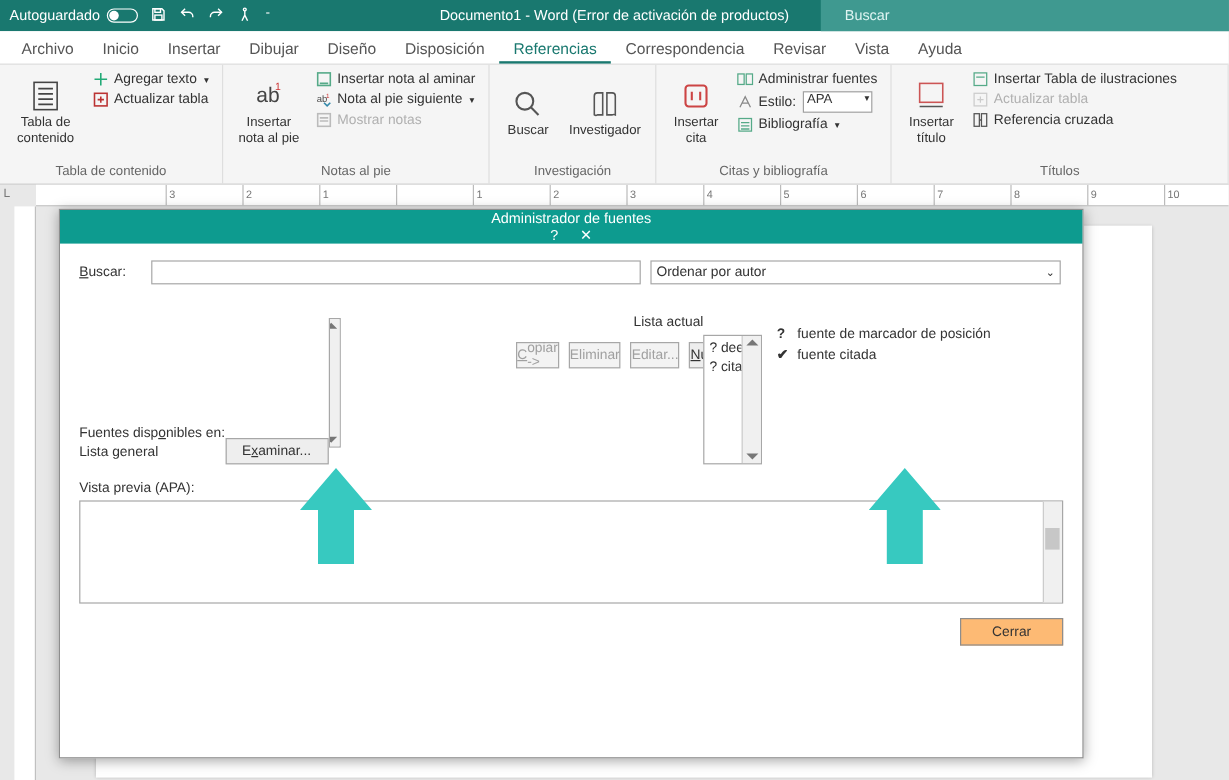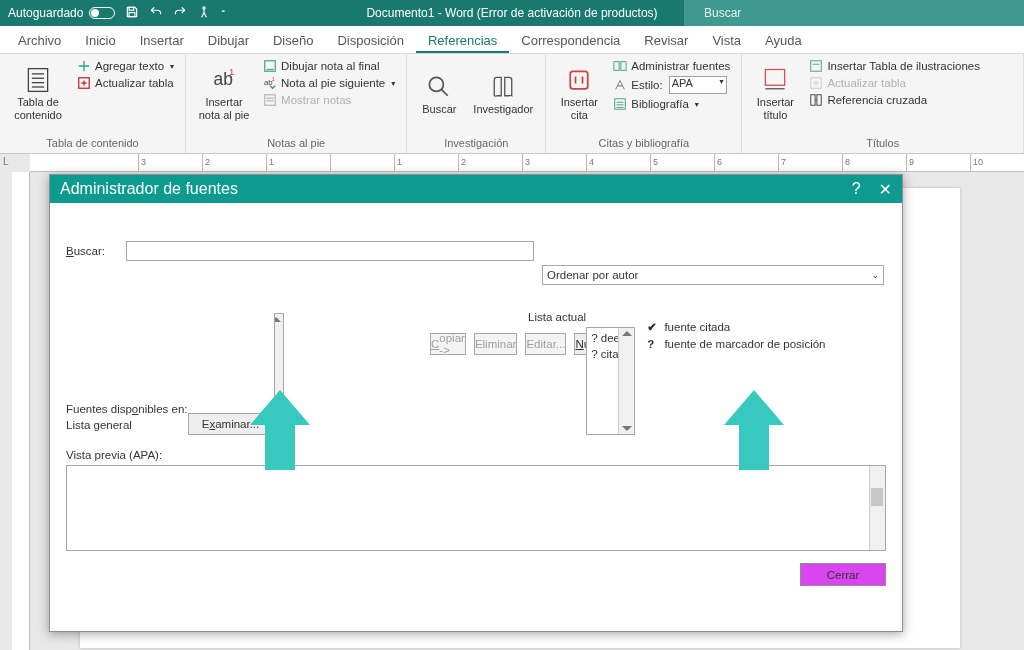--- a/index.html
+++ b/index.html
@@ -35,29 +35,29 @@
   .style-select { width:58px; height:18px; font-size:11px; border:1px solid #a0a0a0; background:#fff; padding:0 2px; }
   
   .workspace { position:relative; height:496px; background:#e8e8e8; }
   .rulerH { position:absolute; top:0; left:30px; right:0; height:18px; background:#fff; border-bottom:1px solid #c0c0c0; font-size:8px; color:#777; overflow:hidden; }
   .rulerH .tick { position:absolute; top:0; height:18px; border-left:1px solid #bbb; }
   .rulerH .tick.num::after { content:attr(data-n); position:absolute; top:3px; left:2px; font-size:9px; }
   .rulerV { position:absolute; left:12px; top:18px; width:18px; bottom:0; background:#fff; border-right:1px solid #c0c0c0; }
   .page { position:absolute; top:34px; left:80px; width:880px; height:460px; background:#fff; box-shadow:0 0 3px rgba(0,0,0,0.2); }
   
   .dialog { position:absolute; left:49px; top:20px; width:854px; height:458px; background:#fff; border:1px solid #8e8e8e; box-shadow:0 2px 10px rgba(0,0,0,0.35); }
-  .dlg-title { height:28px; background:#0d9b8f; color:#fff; display:flex; align-items:center; padding:0 10px; font-size:16px; justify-content:space-between; }
+  .dlg-title { height:28px; background:#0d9b8f; color:#fff; display:flex; align-items:center; padding:0 25px; font-size:12px; justify-content:space-between;flex-direction:column; }
   .dlg-title .right { display:flex; gap:18px; align-items:center; }
   .dlg-title .right span { cursor:default; }
   .dlg-body { padding:14px 16px 10px 16px; font-size:11.5px; color:#333; }
   .row { display:flex; align-items:center; gap:8px; }
   .lbl { min-width:52px; }
   .underl { text-decoration:underline; }
   .tin { flex:1; height:20px; border:1px solid #a7a7a7; padding:1px 4px; font-size:11.5px; }
-  .sort-select { width:342px; height:20px; border:1px solid #a7a7a7; background:#fff; font-size:11.5px; padding:0 4px; display:flex; align-items:center; justify-content:space-between;margin-top:48px; }
+  .sort-select { width:342px; height:20px; border:1px solid #a7a7a7; background:#fff; font-size:11.5px; padding:0 4px; display:flex; align-items:center; justify-content:space-between; }
   .columns { display:flex; gap:12px; margin-top:26px; }
   .col { display:flex; flex-direction:row; }
   .col.left { width:352px; }
   .col.mid { width:86px; align-items:stretch; justify-content:flex-start; padding-top:22px; gap:8px; }
   .col.right { flex:1; }
   .col-head { height:16px; font-size:11.5px; }
   .listbox { border:1px solid #a7a7a7; height:108px; position:relative; background:#fff; font-size:11.5px; padding:2px 4px; overflow:hidden; }
   .listbox.focused { outline:1px dotted #888; outline-offset:-3px; }
   .listbox .sb { position:absolute; right:0; top:0; bottom:0; width:16px; background:#f0f0f0; border-left:1px solid #ccc; }
   .listbox .sb::before, .listbox .sb::after { content:""; position:absolute; left:3px; width:0; height:0; border-left:5px solid transparent; border-right:5px solid transparent; }
@@ -67,21 +67,21 @@
   .dlgbtn { height:22px; border:1px solid #a7a7a7; background:#eee; font-size:11.5px; display:flex; align-items:center; justify-content:center; }
   .dlgbtn.disabled { color:#a0a0a0; background:#f3f3f3; }
   .examinar { width:86px; }
   .legend { margin-top:8px; font-size:11.5px; line-height:1.5; padding-left:12px; }
   .legend .mark { display:inline-block; width:14px; font-weight:bold; }
   .preview-label { margin-top:14px; }
   .preview { margin-top:4px; border:1px solid #a7a7a7; height:86px; position:relative; background:#fff; }
   .preview .sb { position:absolute; right:0; top:0; bottom:0; width:16px; background:#f0f0f0; border-left:1px solid #ccc; }
   .preview .sb .thumb { position:absolute; right:2px; top:22px; width:12px; height:18px; background:#c7c7c7; }
   .footer { display:flex; justify-content:flex-end; margin-top:12px; }
-  .closebtn { width:86px; height:23px; border:1px solid #8d8d8d; background:#d946ef; font-size:11.5px; display:flex; align-items:center; justify-content:center; }
+  .closebtn { width:86px; height:23px; border:1px solid #8d8d8d; background:#fdba74; font-size:11.5px; display:flex; align-items:center; justify-content:center; }
   .available-row { display:flex; justify-content:space-between; align-items:flex-end; }
   
   .bigarrow { position:absolute; width:60px; height:80px; pointer-events:none; }
   .bigarrow svg { width:60px; height:80px; }
   .L-corner { position:absolute; left:3px; top:2px; width:10px; height:12px; font-size:10px; color:#777; }
 </style>
 </head>
 <body>
 
 <div class="titlebar">
@@ -177,21 +177,21 @@
           </svg>
         <span style="white-space:pre-line;">Insertar
 nota al pie</span>
       </div>
       <div class="smallstack">
         <div class="smallbtn">
           <svg viewBox="0 0 16 16" fill="none" stroke="#5a8" stroke-width="1.5">
               <rect x="2" y="2" width="12" height="12"></rect>
               <line x1="4" y1="12" x2="12" y2="12"></line>
             </svg>
-          <span>Dibujar nota al final</span>
+          <span>Insertar nota al aminar</span>
         </div>
         <div class="smallbtn">
           <svg viewBox="0 0 16 16">
               <text x="1" y="10" font-size="9" fill="#444">ab</text>
               <text x="10" y="6" font-size="6" fill="#c33">1</text>
               <path d="M8 11l3 3 3-3" stroke="#38a" fill="none" stroke-width="1.5"></path>
             </svg>
           <span>Nota al pie siguiente</span>
             <span style="font-size:8px;margin-left:2px">▾</span>
         </div>
@@ -370,22 +370,22 @@
 
         <div class="col right">
           <div style="height:16px"></div>
           <div class="col-head">Lista actual</div>
           <div class="listbox" style="margin-top:16px;">
             <div class="line">? deere</div>
             <div class="line">? cita1</div>
             <div class="sb"></div>
           </div>
           <div class="legend">
+            <div><span class="mark">?</span> <span>fuente de marcador de posición</span></div>
             <div><span class="mark">✔</span> <span>fuente citada</span></div>
-            <div><span class="mark">?</span> <span>fuente de marcador de posición</span></div>
           </div>
         </div>
       </div>
 
       <div class="preview-label">Vista previa (APA):</div>
       <div class="preview">
         <div class="sb">
             <div class="thumb"></div>
           </div>
       </div>

